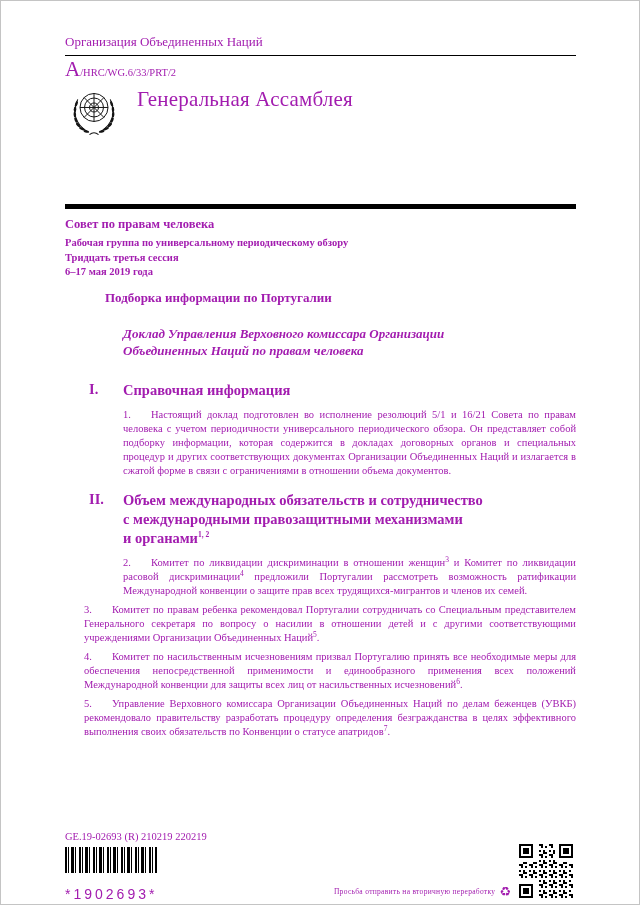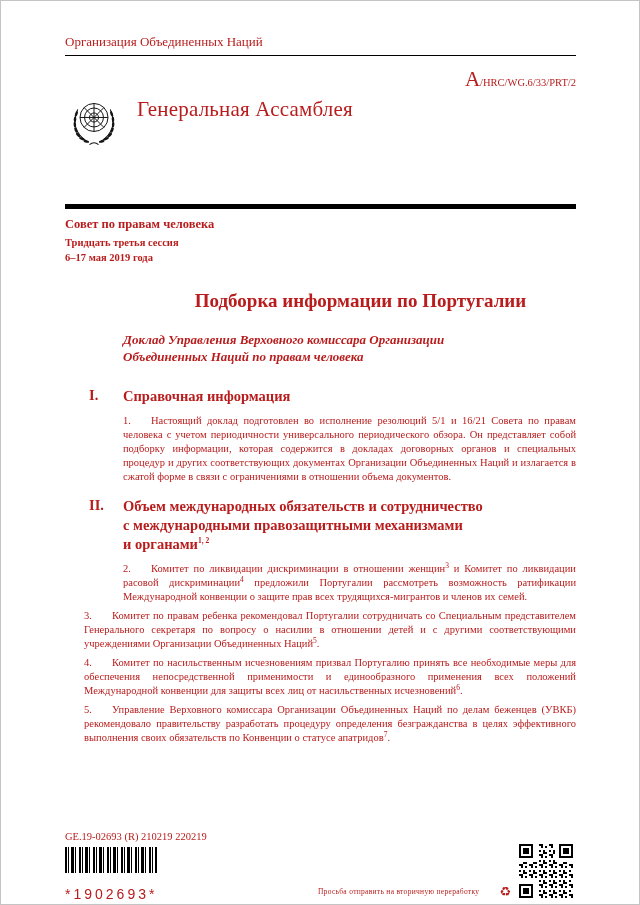--- a/index.html
+++ b/index.html
@@ -1,52 +1,52 @@
 <!DOCTYPE html>
 <html><head>
 <meta charset="utf-8">
 <style>
   * { margin:0; padding:0; box-sizing:border-box; }
   html,body { background:#ffffff; }
   .page {
     position:relative; width:640px; height:905px; background:#fff;
     border:1px solid #c4c4c4; overflow:hidden;
-    font-family:"Liberation Serif","DejaVu Serif",serif; color:#b91c1c;
+    font-family:"Liberation Serif","DejaVu Serif",serif; color:#a21caf;
   }
   .masthead { position:absolute; top:0; left:64px; right:63px; }
   .mast-topline { padding-top:33px; padding-bottom:5px; border-bottom:1.2px solid #000; font-size:13px; }
-  .doc-symbol { text-align:right; margin-top:11px; font-size:10.5px; white-space:nowrap; }
+  .doc-symbol { text-align:left; margin-top:1px; font-size:10.5px; white-space:nowrap; }
   .doc-symbol .big { font-size:21px; }
   .mast-main { display:flex; margin-top:2px; }
   .emblem { width:58px; height:56px; flex:none; }
   .assembly-title { font-size:21px; font-weight:normal; margin-left:14px; padding-top:3px; letter-spacing:.2px; white-space:nowrap; }
   .distr { margin-left:auto; width:152px; font-size:10.5px; line-height:14px; padding-top:7px; flex:none; }
   .black-bar { position:absolute; top:203px; left:64px; right:63px; height:5px; background:#000; }
   .session { position:absolute; top:216px; left:64px; right:63px; font-weight:bold; }
   .session .s1 { font-size:12.5px; margin-bottom:4px; }
   .session .sx { font-size:10.5px; line-height:14.5px; }
   .doc-body { position:absolute; top:289px; left:64px; right:63px; }
-  .doc-title { font-size:19px; font-weight:bold; margin-left:80px;text-align:center; }
+  .doc-title { font-size:13px; font-weight:bold; margin-left:40px; }
   .doc-subtitle { font-size:13px; font-weight:bold; margin:20px 0 0 58px; max-width:350px; line-height:16.5px;font-style:italic; }
   .section { display:flex; margin-top:22px; }
   .section.sec2 { margin-top:13px; }
   .numeral { width:34px; margin-left:24px; font-size:14.5px; font-weight:bold; flex:none; }
   .sec-heading { font-size:14.5px; font-weight:bold; line-height:19px; }
   .para { margin:8px 0 0 58px; font-size:10.5px; line-height:14px; text-align:justify;font-family:Liberation Serif, serif; }
   .para + .para { margin-top:5px;margin-left:19px; }
   .pnum { display:inline-block; width:28px; }
   sup { font-size:7.5px; line-height:0; }
   .footer-ref { position:absolute; left:64px; top:830px; font-size:10.5px; }
   .barcode-wrap { position:absolute; left:64px; top:846px; }
   .barcode {
     width:92px; height:26px;
     background:repeating-linear-gradient(90deg,#000 0 2px,#fff 2px 3px,#000 3px 4px,#fff 4px 6px,#000 6px 9px,#fff 9px 10px,#000 10px 11px,#fff 11px 14px);
   }
   .barcode-text { font-family:"Liberation Sans","DejaVu Sans",sans-serif; font-size:14px; letter-spacing:3px; margin-top:13px; }
-  .recycle { position:absolute; top:884px; right:128px; display:flex; align-items:center; gap:20px;padding-left:28px; }
+  .recycle { position:absolute; top:884px; right:128px; display:flex; align-items:center; gap:4px;padding-left:28px; }
   .recycle-label { font-size:7.5px; letter-spacing:.3px; }
   .recycle-icon { font-size:13px; font-family:"DejaVu Sans",sans-serif; line-height:1; }
   .qr { position:absolute; top:843px; right:66px; width:54px; height:54px; }
 </style>
 </head>
 <body>
 
 <div class="page">
 
   <div class="masthead">
@@ -86,20 +86,21 @@
         </g>
       </svg>
       <div class="assembly-title">Генеральная Ассамблея</div>
     </div>
   </div>
 
   <div class="black-bar"></div>
 
   <div class="session">
     <div class="s1">Совет по правам человека</div>
+    <div class="sx">Рабочая группа по универсальному периодическому обзору</div>
     <div class="sx">Тридцать третья сессия</div>
     <div class="sx">6–17 мая 2019 года</div>
   </div>
 
   <div class="doc-body">
     <div class="doc-title">Подборка информации по Португалии</div>
     <div class="doc-subtitle">Доклад Управления Верховного комиссара Организации Объединенных Наций по правам человека</div>
 
     <div class="section">
       <div class="numeral">I.</div>

